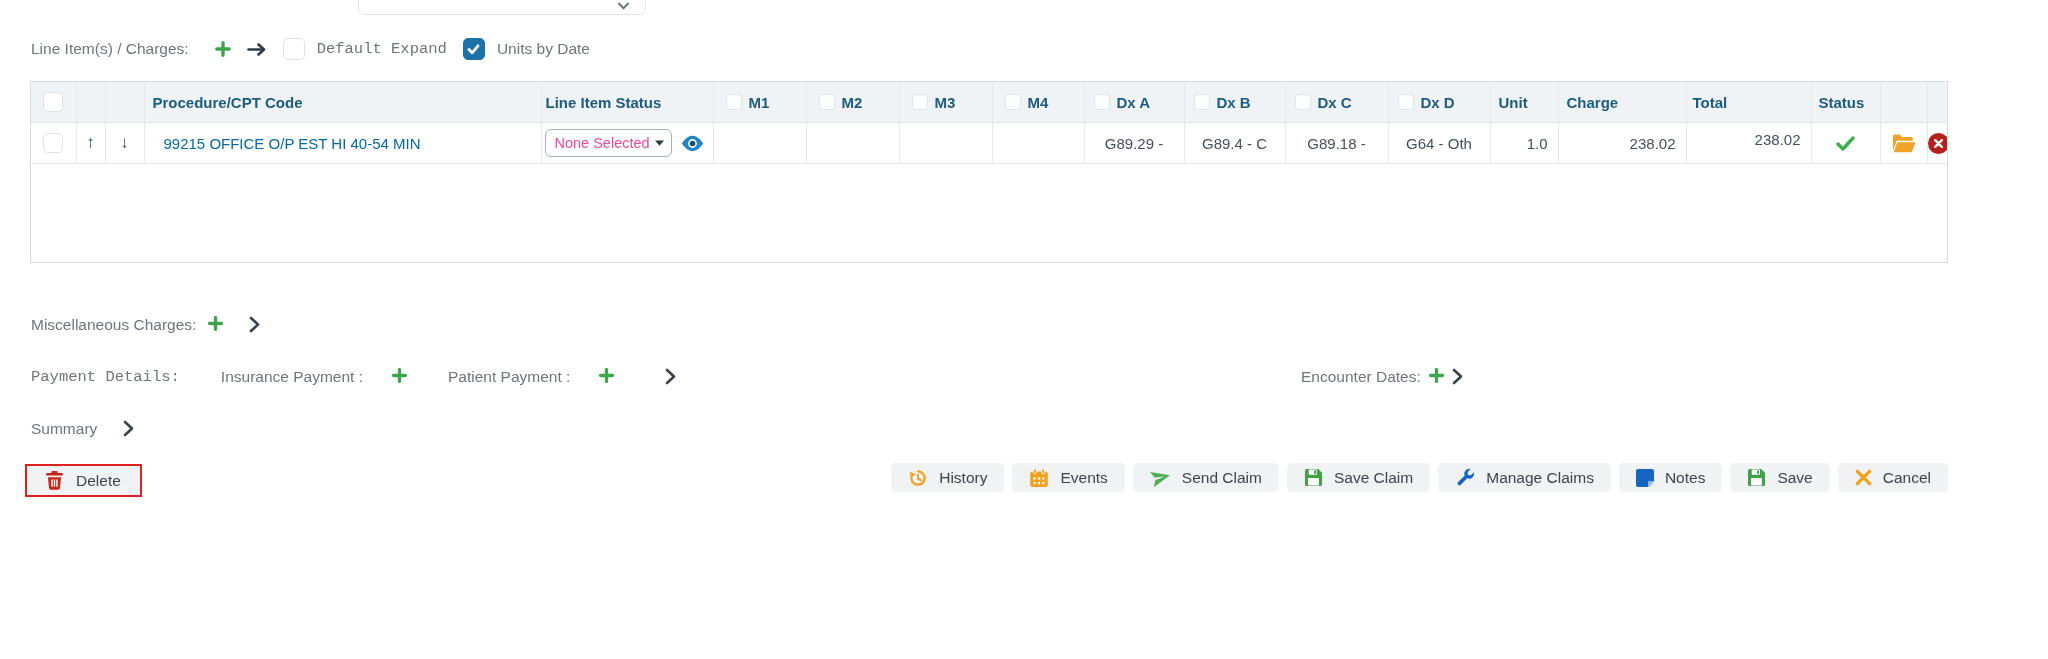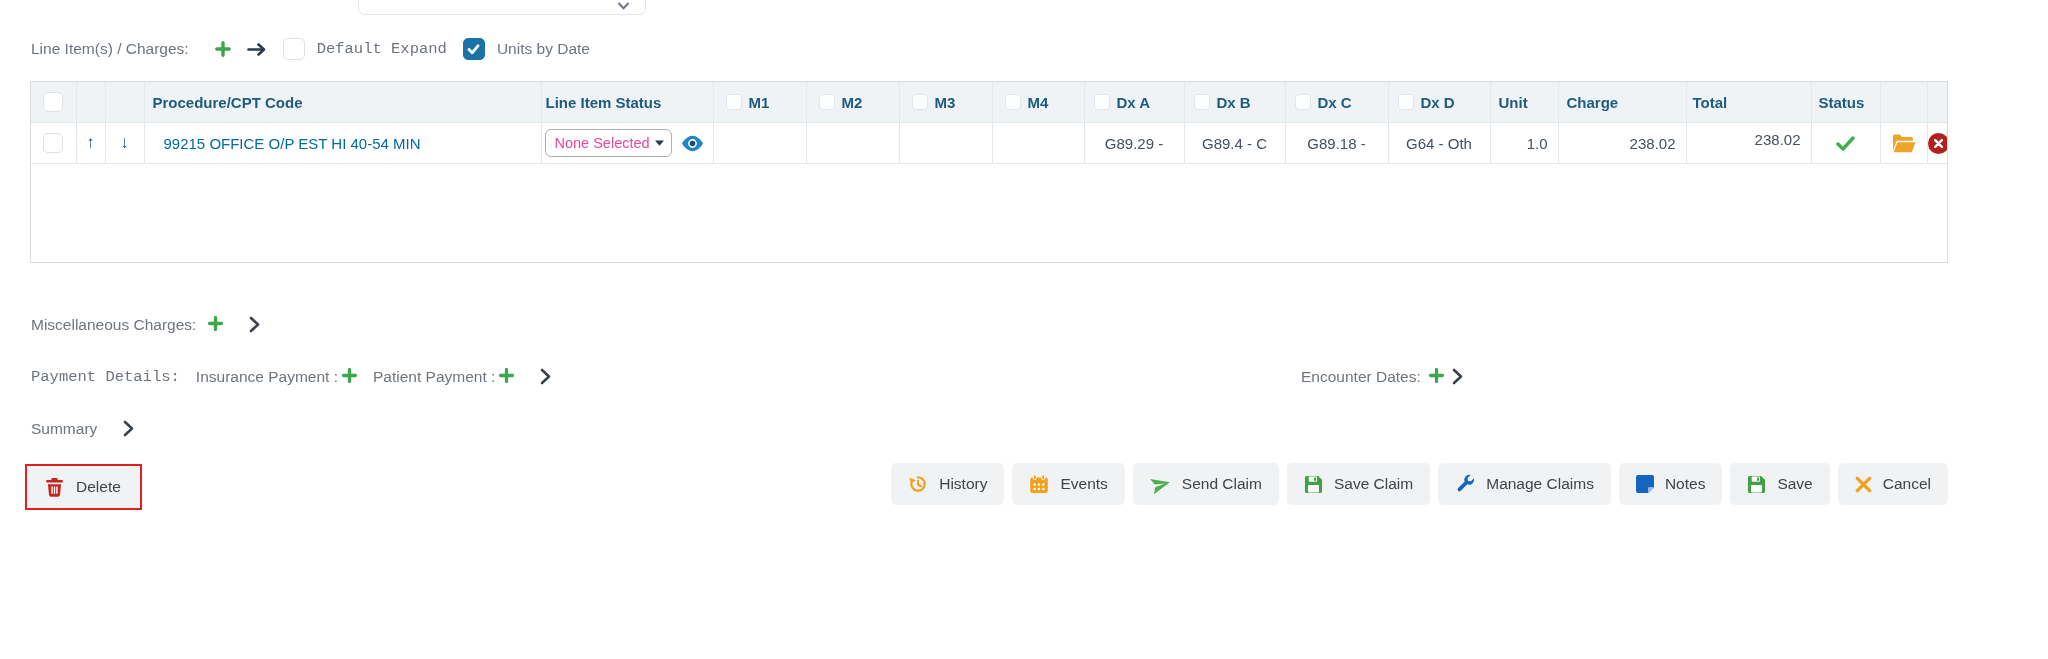--- a/index.html
+++ b/index.html
@@ -47,21 +47,21 @@
 
   
   .section-row { position: absolute; display: flex; align-items: flex-start; }
   .mr12 { margin-right: 12px; } .mr14 { margin-right: 26px; } .mr16 { margin-right: 16px; font-family: Liberation Mono, monospace; }
   .mr4 { margin-right: 4px; } .mr8 { margin-right: 8px; }
 
   
   .delete-wrap { position: absolute; left: 25px; top: 464px; border: 2px solid transparent; }
   .delete-wrap.highlighted { border-color: #e0201f; }
   .btn { display: inline-flex; align-items: center; gap: 11px; background: #f1f2f4; border: none;
-    border-radius: 5px; height: 42px; padding: 0 17px; font-size: 15.5px; color: #3d444b;
+    border-radius: 5px; height: 29px; padding: 0 17px; font-size: 15.5px; color: #3d444b;
     font-family: "Liberation Sans", sans-serif; cursor: pointer; white-space: nowrap; }
   .delete-btn { border-radius: 3px; gap: 13px; padding: 0 19px; }
 
   
   .actions-row { position: absolute; right: 100px; top: 463px; display: flex; gap: 8px; }
 </style>
 </head>
 <body>
 
 <div class="stage">
@@ -265,21 +265,21 @@
           <path d="M7.5 1.6v11.8M1.6 7.5h11.8" stroke="#3ca64d" stroke-width="3.3" stroke-linecap="round"></path>
         </svg>
     </span>
     <span style="display:inline-flex">
       <svg width="11" height="17" viewBox="0 0 11 17">
           <path d="M2 2l7 6.5L2 15" fill="none" stroke="#3a434d" stroke-width="2.6" stroke-linecap="round" stroke-linejoin="round"></path>
         </svg>
     </span>
   </div>
 
-  <div class="section-row" style="left:31px; top:368px;">
+  <div class="section-row" style="left:31px; top:368px;gap:25px;">
     <span class="gray-label mr16">Payment Details:</span>
     <span class="gray-label mr4">Insurance Payment :</span>
     <span class="plus-icon mr16">
       <svg width="15" height="15" viewBox="0 0 15 15">
           <path d="M7.5 1.6v11.8M1.6 7.5h11.8" stroke="#3ca64d" stroke-width="3.3" stroke-linecap="round"></path>
         </svg>
     </span>
     <span class="gray-label mr4">Patient Payment :</span>
     <span class="plus-icon mr14">
       <svg width="15" height="15" viewBox="0 0 15 15">

